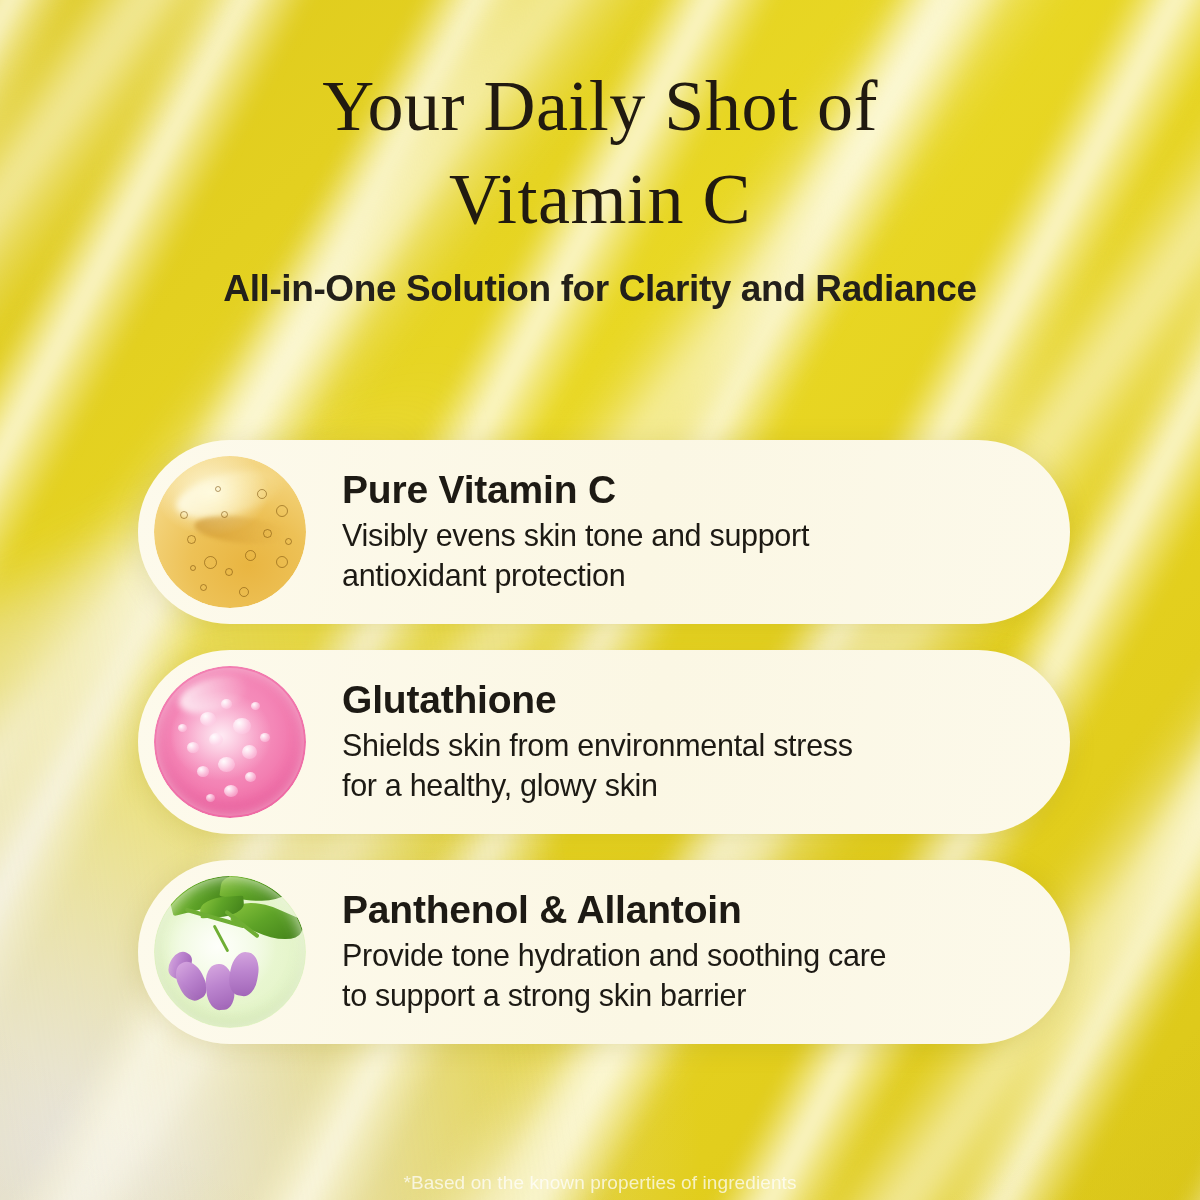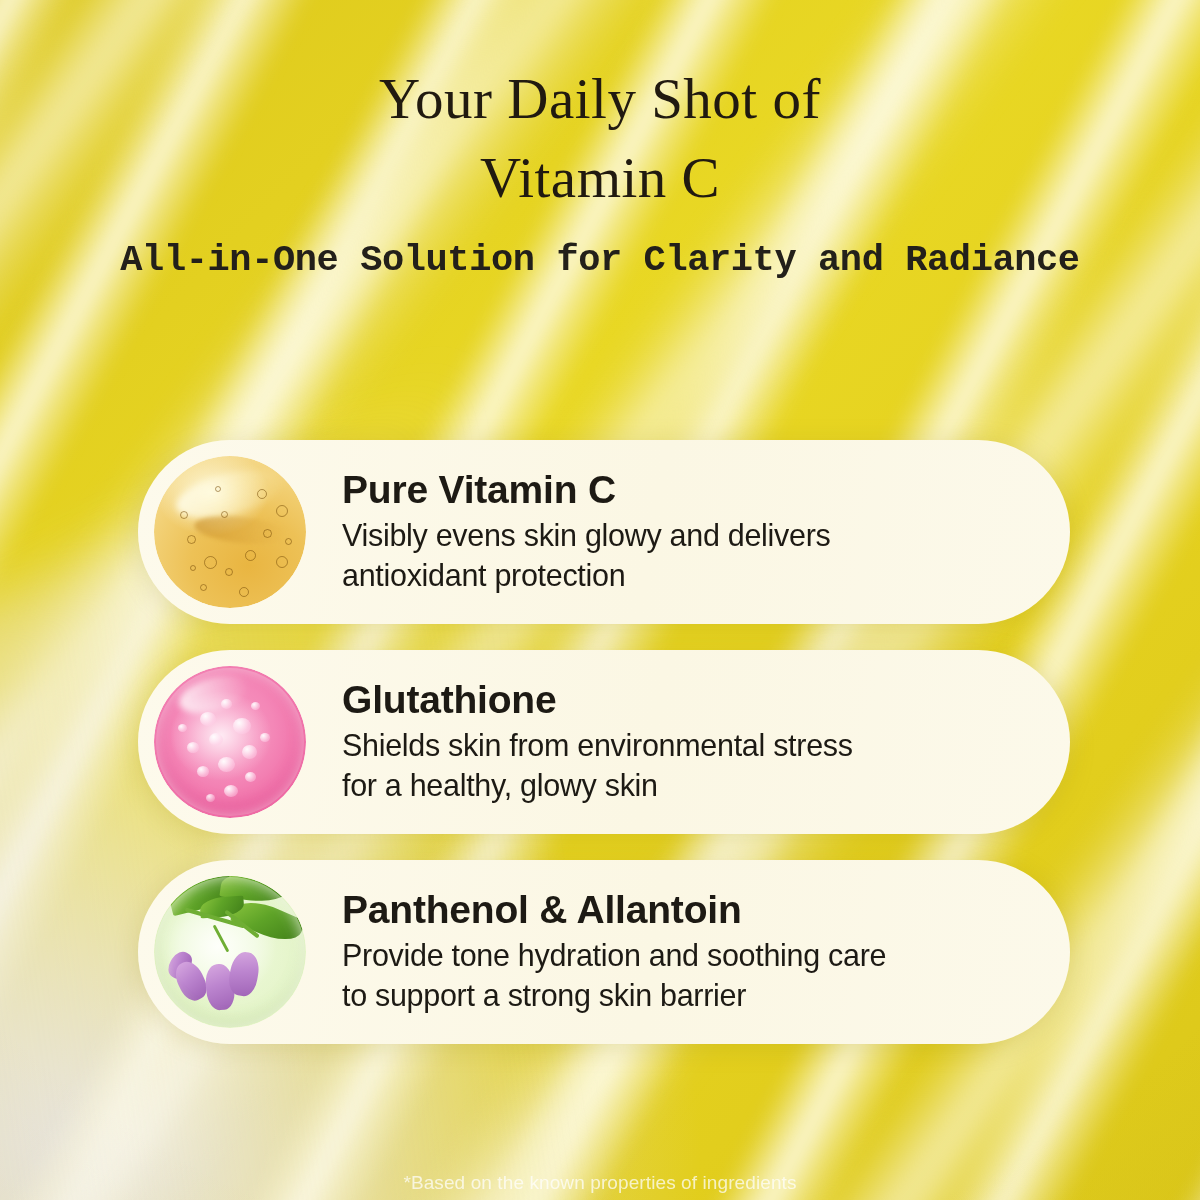--- a/index.html
+++ b/index.html
@@ -67,30 +67,30 @@
   }
 
   
   .header{
     position:absolute; top:0; left:0; width:1200px;
     text-align:center; z-index:5;
   }
   .title{
     font-family:"Liberation Serif", serif;
     font-weight:400;
-    font-size:57px;
+    font-size:72px;
     line-height:.96;
     letter-spacing:.5px;
     color:#211a10;
     padding-top:72px;
   }
   .title .l2{ display:block; margin-top:24px; }
   .subtitle{
     margin-top:34px;
-    font-family:Liberation Mono, monospace;
+    font-family:Liberation Sans, sans-serif;
     font-weight:700;
     font-size:37px;
     letter-spacing:-.4px;
     color:#23201a;
     text-align:center;
   }
 
   
   .cards{
     position:absolute; left:138px; top:440px;
@@ -255,21 +255,21 @@
           <div class="bub" style="left:80%;top:32%;width:12px;height:12px;"></div>
           <div class="bub" style="left:44%;top:36%;width:7px;height:7px;"></div>
           <div class="bub" style="left:17%;top:36%;width:8px;height:8px;"></div>
           <div class="bub" style="left:40%;top:20%;width:6px;height:6px;"></div>
           <div class="bub" style="left:86%;top:54%;width:7px;height:7px;"></div>
           <div class="bub" style="left:24%;top:72%;width:6px;height:6px;"></div>
         </div>
       </div>
       <div class="card-text">
         <div class="card-title">Pure Vitamin C</div>
-        <div class="card-desc">Visibly evens skin glowy and delivers
+        <div class="card-desc">Visibly evens skin tone and support
 antioxidant protection</div>
       </div>
     </div>
 
     <div class="card w2">
       <div class="thumb">
         <div class="glut">
           <div class="glut-hl"></div>
           <div class="gbub" style="left:30%;top:30%;width:16px;height:14px;"></div>
           <div class="gbub" style="left:44%;top:22%;width:11px;height:10px;"></div>

